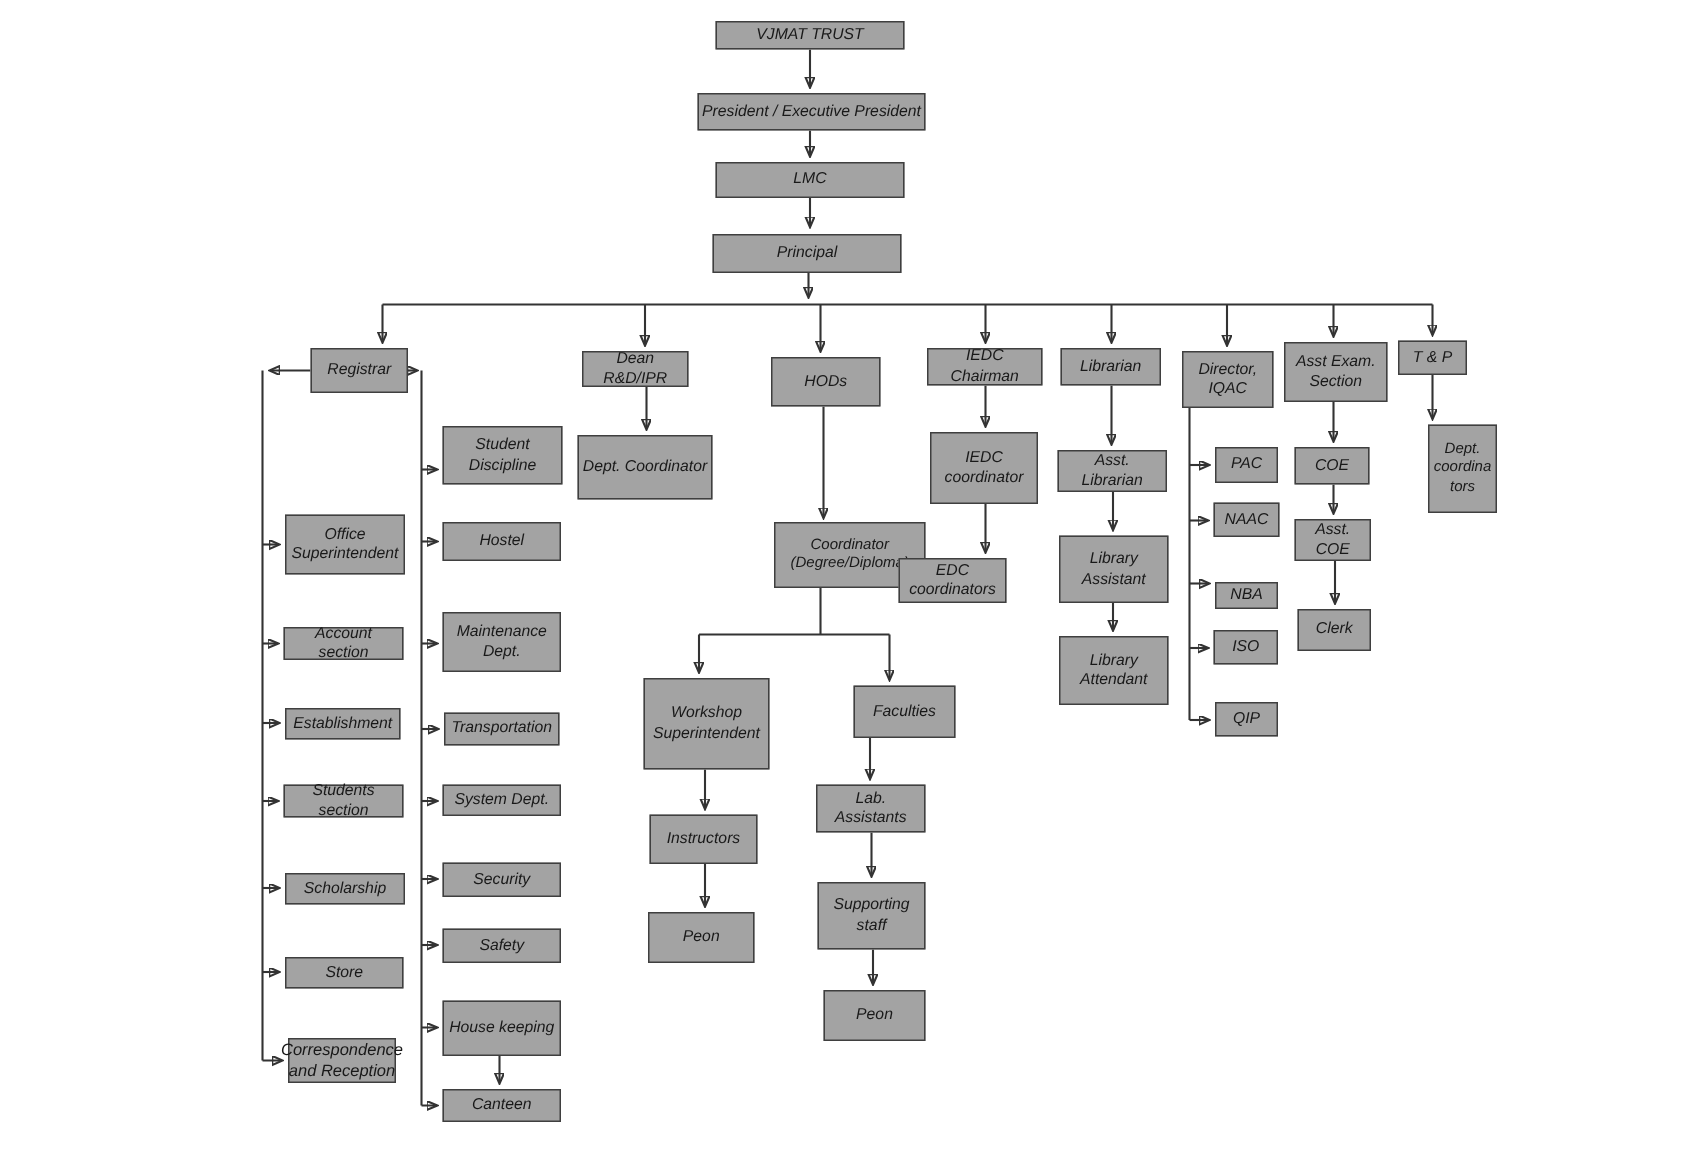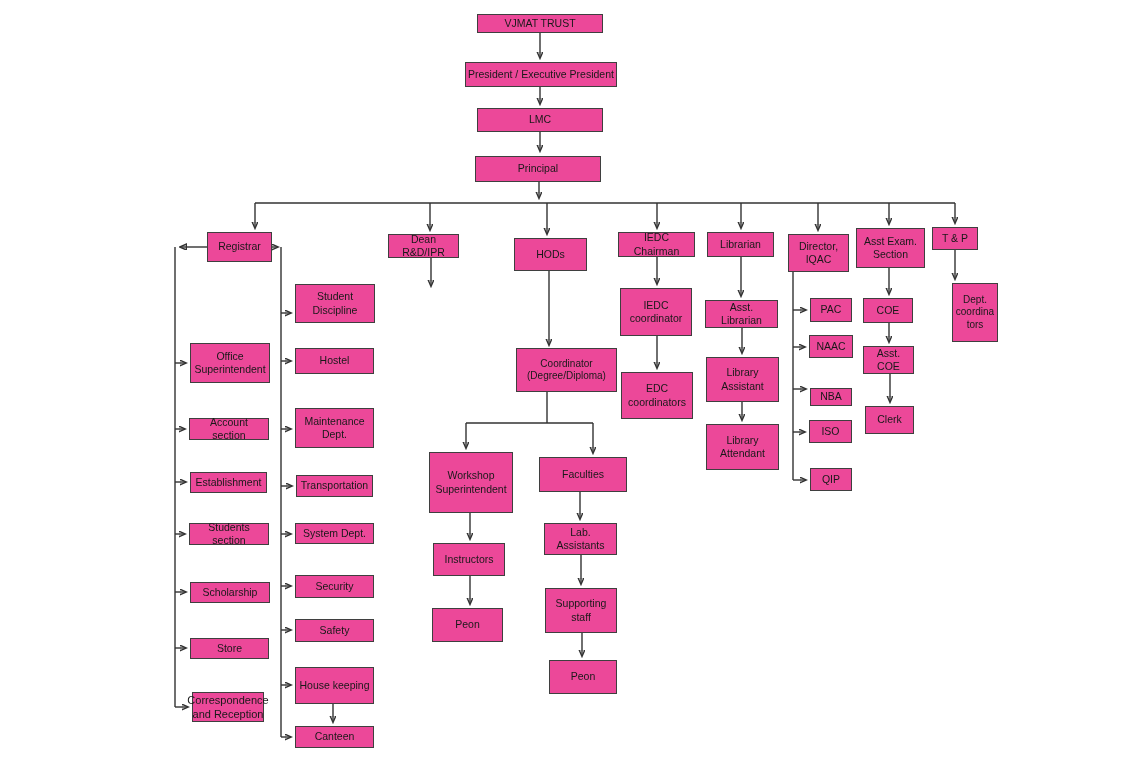--- a/index.html
+++ b/index.html
@@ -3,24 +3,24 @@
 <meta charset="utf-8">
 <style>
   html,body{margin:0;padding:0;background:#ffffff;}
   .stage{
     position:relative;width:1133px;height:771px;background:#ffffff;
     font-family:"Liberation Sans", sans-serif;color:#191919;overflow:hidden;
   }
   .wires{position:absolute;left:0;top:0;width:1133px;height:771px;}
   .wires path{stroke:#333333;stroke-width:1.4;fill:none;}
   .node{
-    position:absolute;box-sizing:border-box;background:#ec4899;
+    position:absolute;box-sizing:border-box;background:#a3a3a3;
     border:1.6px solid #3f3f3f;
     display:flex;align-items:center;justify-content:center;
-    text-align:center;font-size:10.5px;line-height:1.25;padding:1px 2px;
+    text-align:center;font-size:10.5px;line-height:1.25;padding:1px 2px;font-style:italic;
   }
   .fs10{font-size:10px;margin-left:20px;}
   .fs85{font-size:11px;line-height:1.3;}
   .brk{overflow-wrap:anywhere;word-break:break-word;}
 </style>
 </head>
 <body>
 
 <div class="stage">
 
@@ -114,32 +114,33 @@
   <div class="node" style="left:295px;top:284px;width:80px;height:39px">Student Discipline</div>
   <div class="node" style="left:295px;top:348px;width:79px;height:26px">Hostel</div>
   <div class="node" style="left:295px;top:408px;width:79px;height:40px">Maintenance Dept.</div>
   <div class="node" style="left:296px;top:475px;width:77px;height:22px">Transportation</div>
   <div class="node" style="left:295px;top:523px;width:79px;height:21px">System Dept.</div>
   <div class="node" style="left:295px;top:575px;width:79px;height:23px">Security</div>
   <div class="node" style="left:295px;top:619px;width:79px;height:23px">Safety</div>
   <div class="node" style="left:295px;top:667px;width:79px;height:37px">House keeping</div>
   <div class="node" style="left:295px;top:726px;width:79px;height:22px">Canteen</div>
 
+  <div class="node" style="left:385px;top:290px;width:90px;height:43px">Dept. Coordinator</div>
 
   <div class="node" style="left:429px;top:452px;width:84px;height:61px">Workshop Superintendent</div>
   <div class="node fs10" style="left:496px;top:348px;width:101px;height:44px">Coordinator (Degree/Diploma)</div>
   <div class="node" style="left:433px;top:543px;width:72px;height:33px">Instructors</div>
   <div class="node" style="left:432px;top:608px;width:71px;height:34px">Peon</div>
-  <div class="node" style="left:539px;top:457px;width:88px;height:35px">Faculties</div>
+  <div class="node" style="left:569px;top:457px;width:68px;height:35px">Faculties</div>
   <div class="node" style="left:544px;top:523px;width:73px;height:32px">Lab. Assistants</div>
   <div class="node" style="left:545px;top:588px;width:72px;height:45px">Supporting staff</div>
   <div class="node" style="left:549px;top:660px;width:68px;height:34px">Peon</div>
 
   <div class="node" style="left:620px;top:288px;width:72px;height:48px">IEDC coordinator</div>
-  <div class="node" style="left:621px;top:372px;width:72px;height:47px">EDC coordinators</div>
+  <div class="node" style="left:599px;top:372px;width:72px;height:30px">EDC coordinators</div>
 
   <div class="node" style="left:705px;top:300px;width:73px;height:28px">Asst. Librarian</div>
   <div class="node" style="left:706px;top:357px;width:73px;height:45px">Library Assistant</div>
   <div class="node" style="left:706px;top:424px;width:73px;height:46px">Library Attendant</div>
 
   <div class="node" style="left:810px;top:298px;width:42px;height:24px">PAC</div>
   <div class="node" style="left:809px;top:335px;width:44px;height:23px">NAAC</div>
   <div class="node" style="left:810px;top:388px;width:42px;height:18px">NBA</div>
   <div class="node" style="left:809px;top:420px;width:43px;height:23px">ISO</div>
   <div class="node" style="left:810px;top:468px;width:42px;height:23px">QIP</div>

